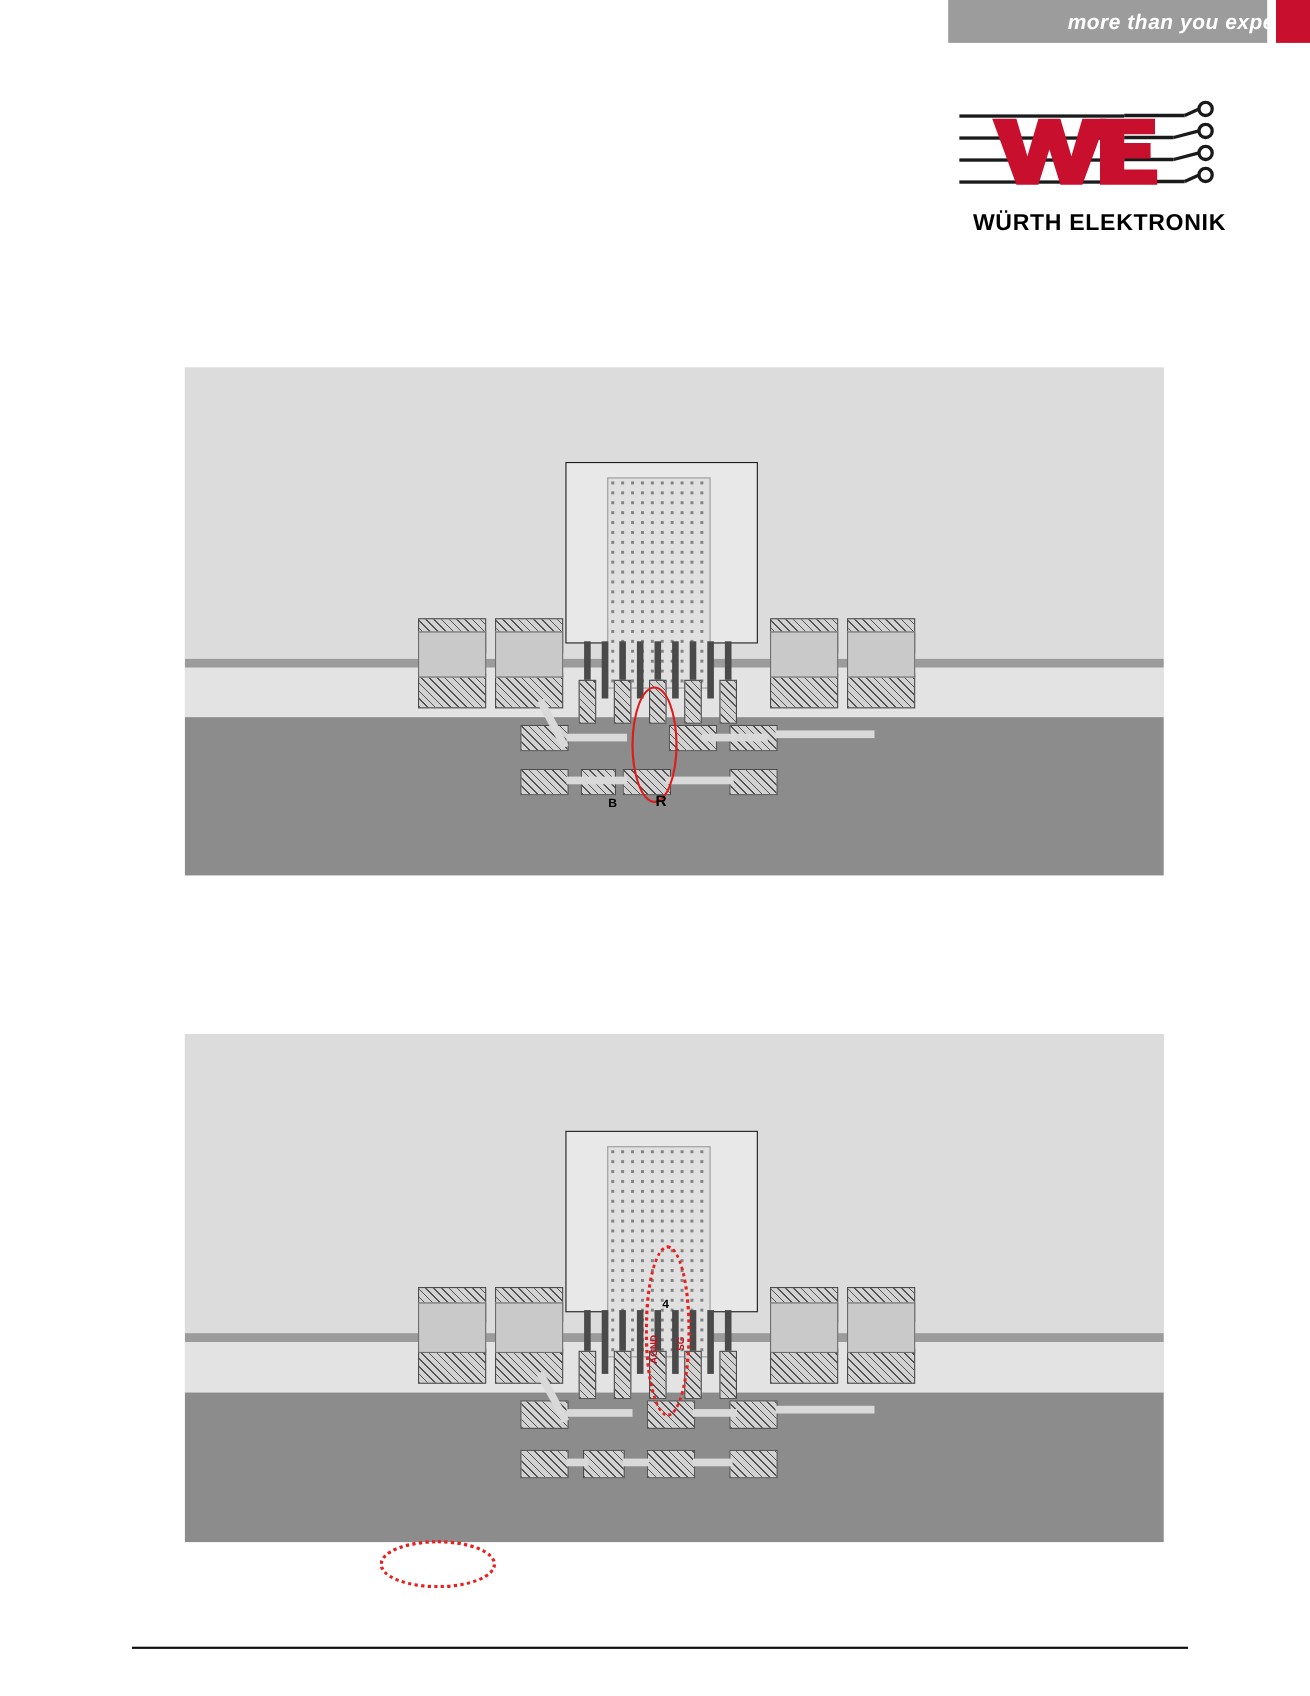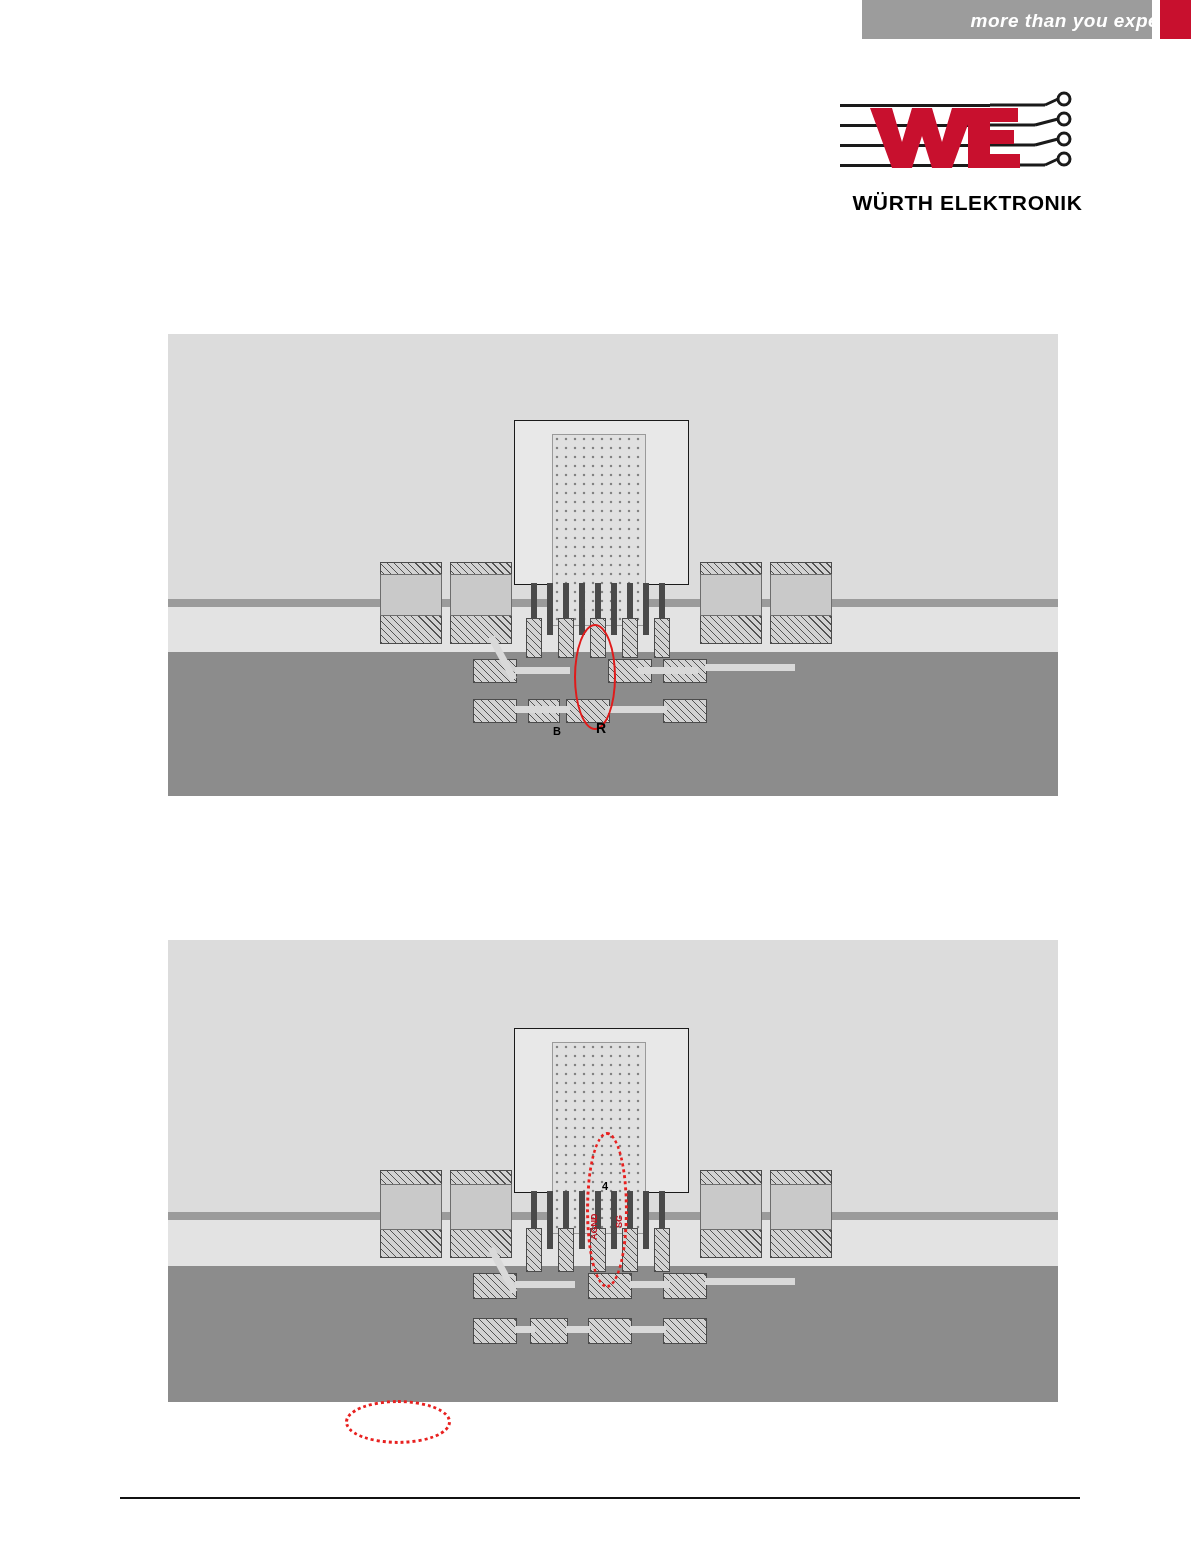--- a/index.html
+++ b/index.html
@@ -48,21 +48,21 @@
     left: 298px;
     width: 31px;
     height: 39px;
     background: #c8102e;
   }
 
   
   .logo {
     position: absolute;
     top: 90px;
-    left: 840px;
+    left: 872px;
     width: 255px;
     height: 125px;
   }
   .logo-mark {
     position: absolute;
     top: 0;
     left: 0;
     width: 255px;
     height: 92px;
   }

